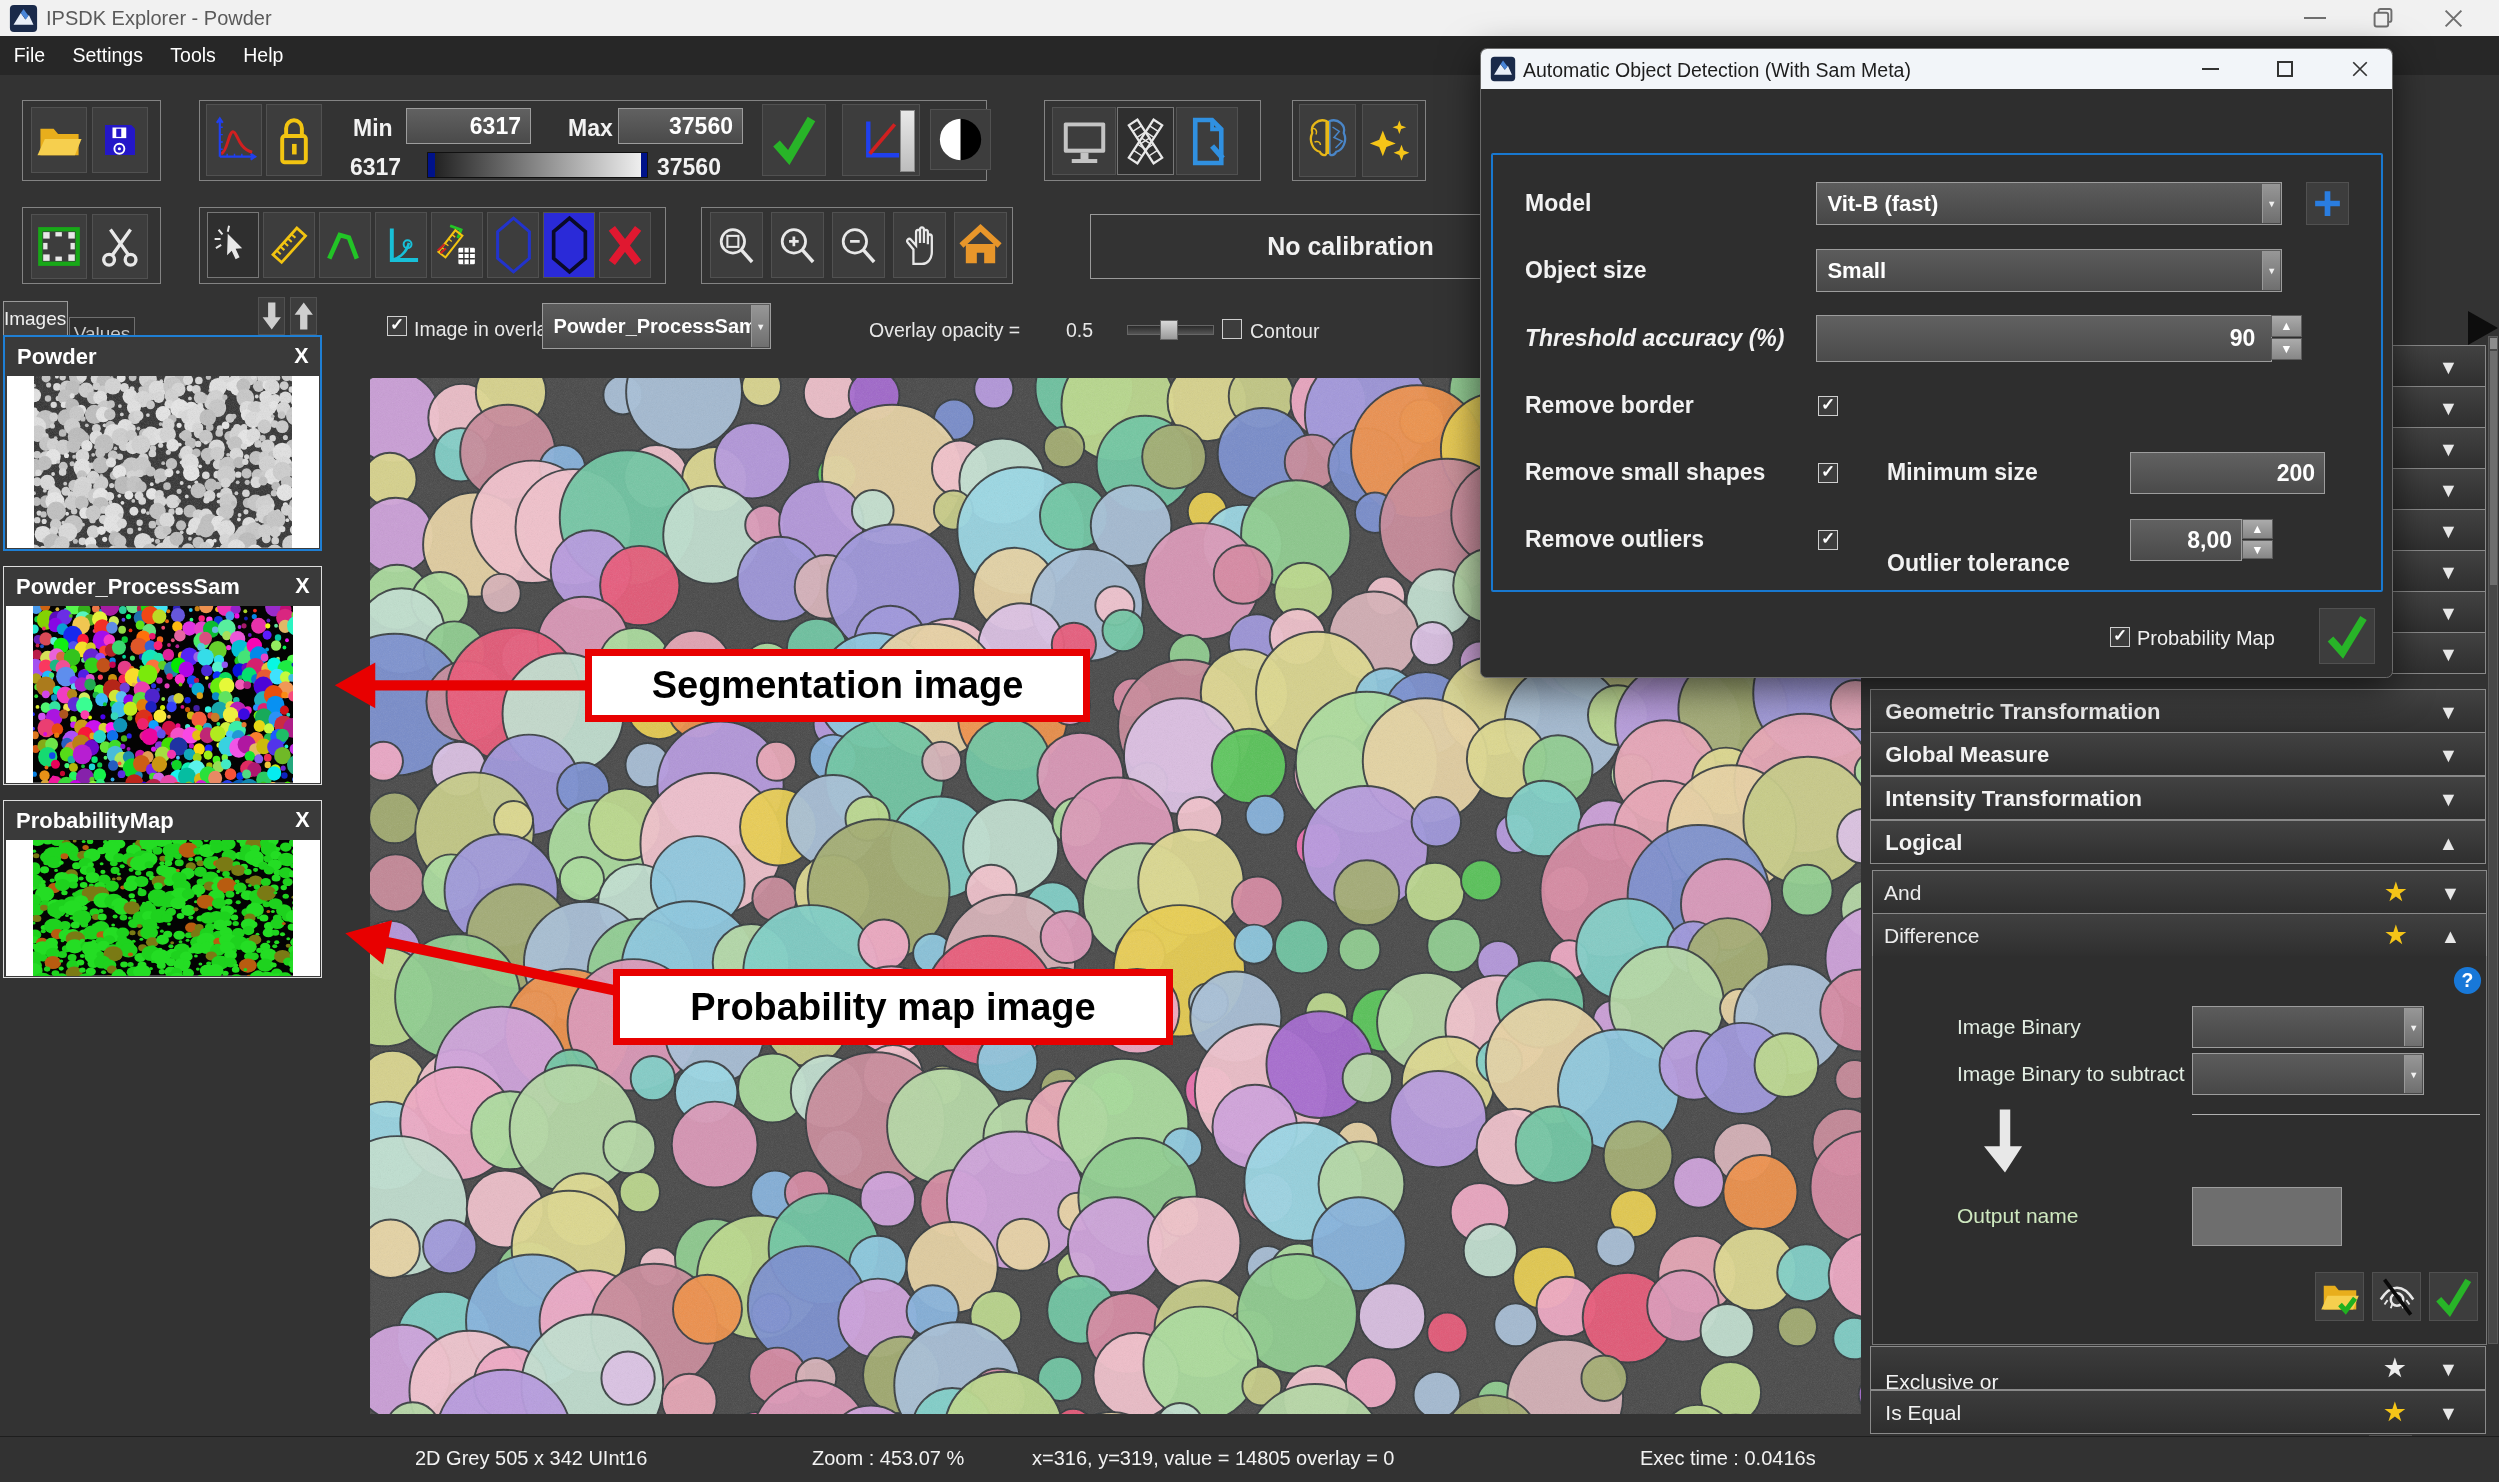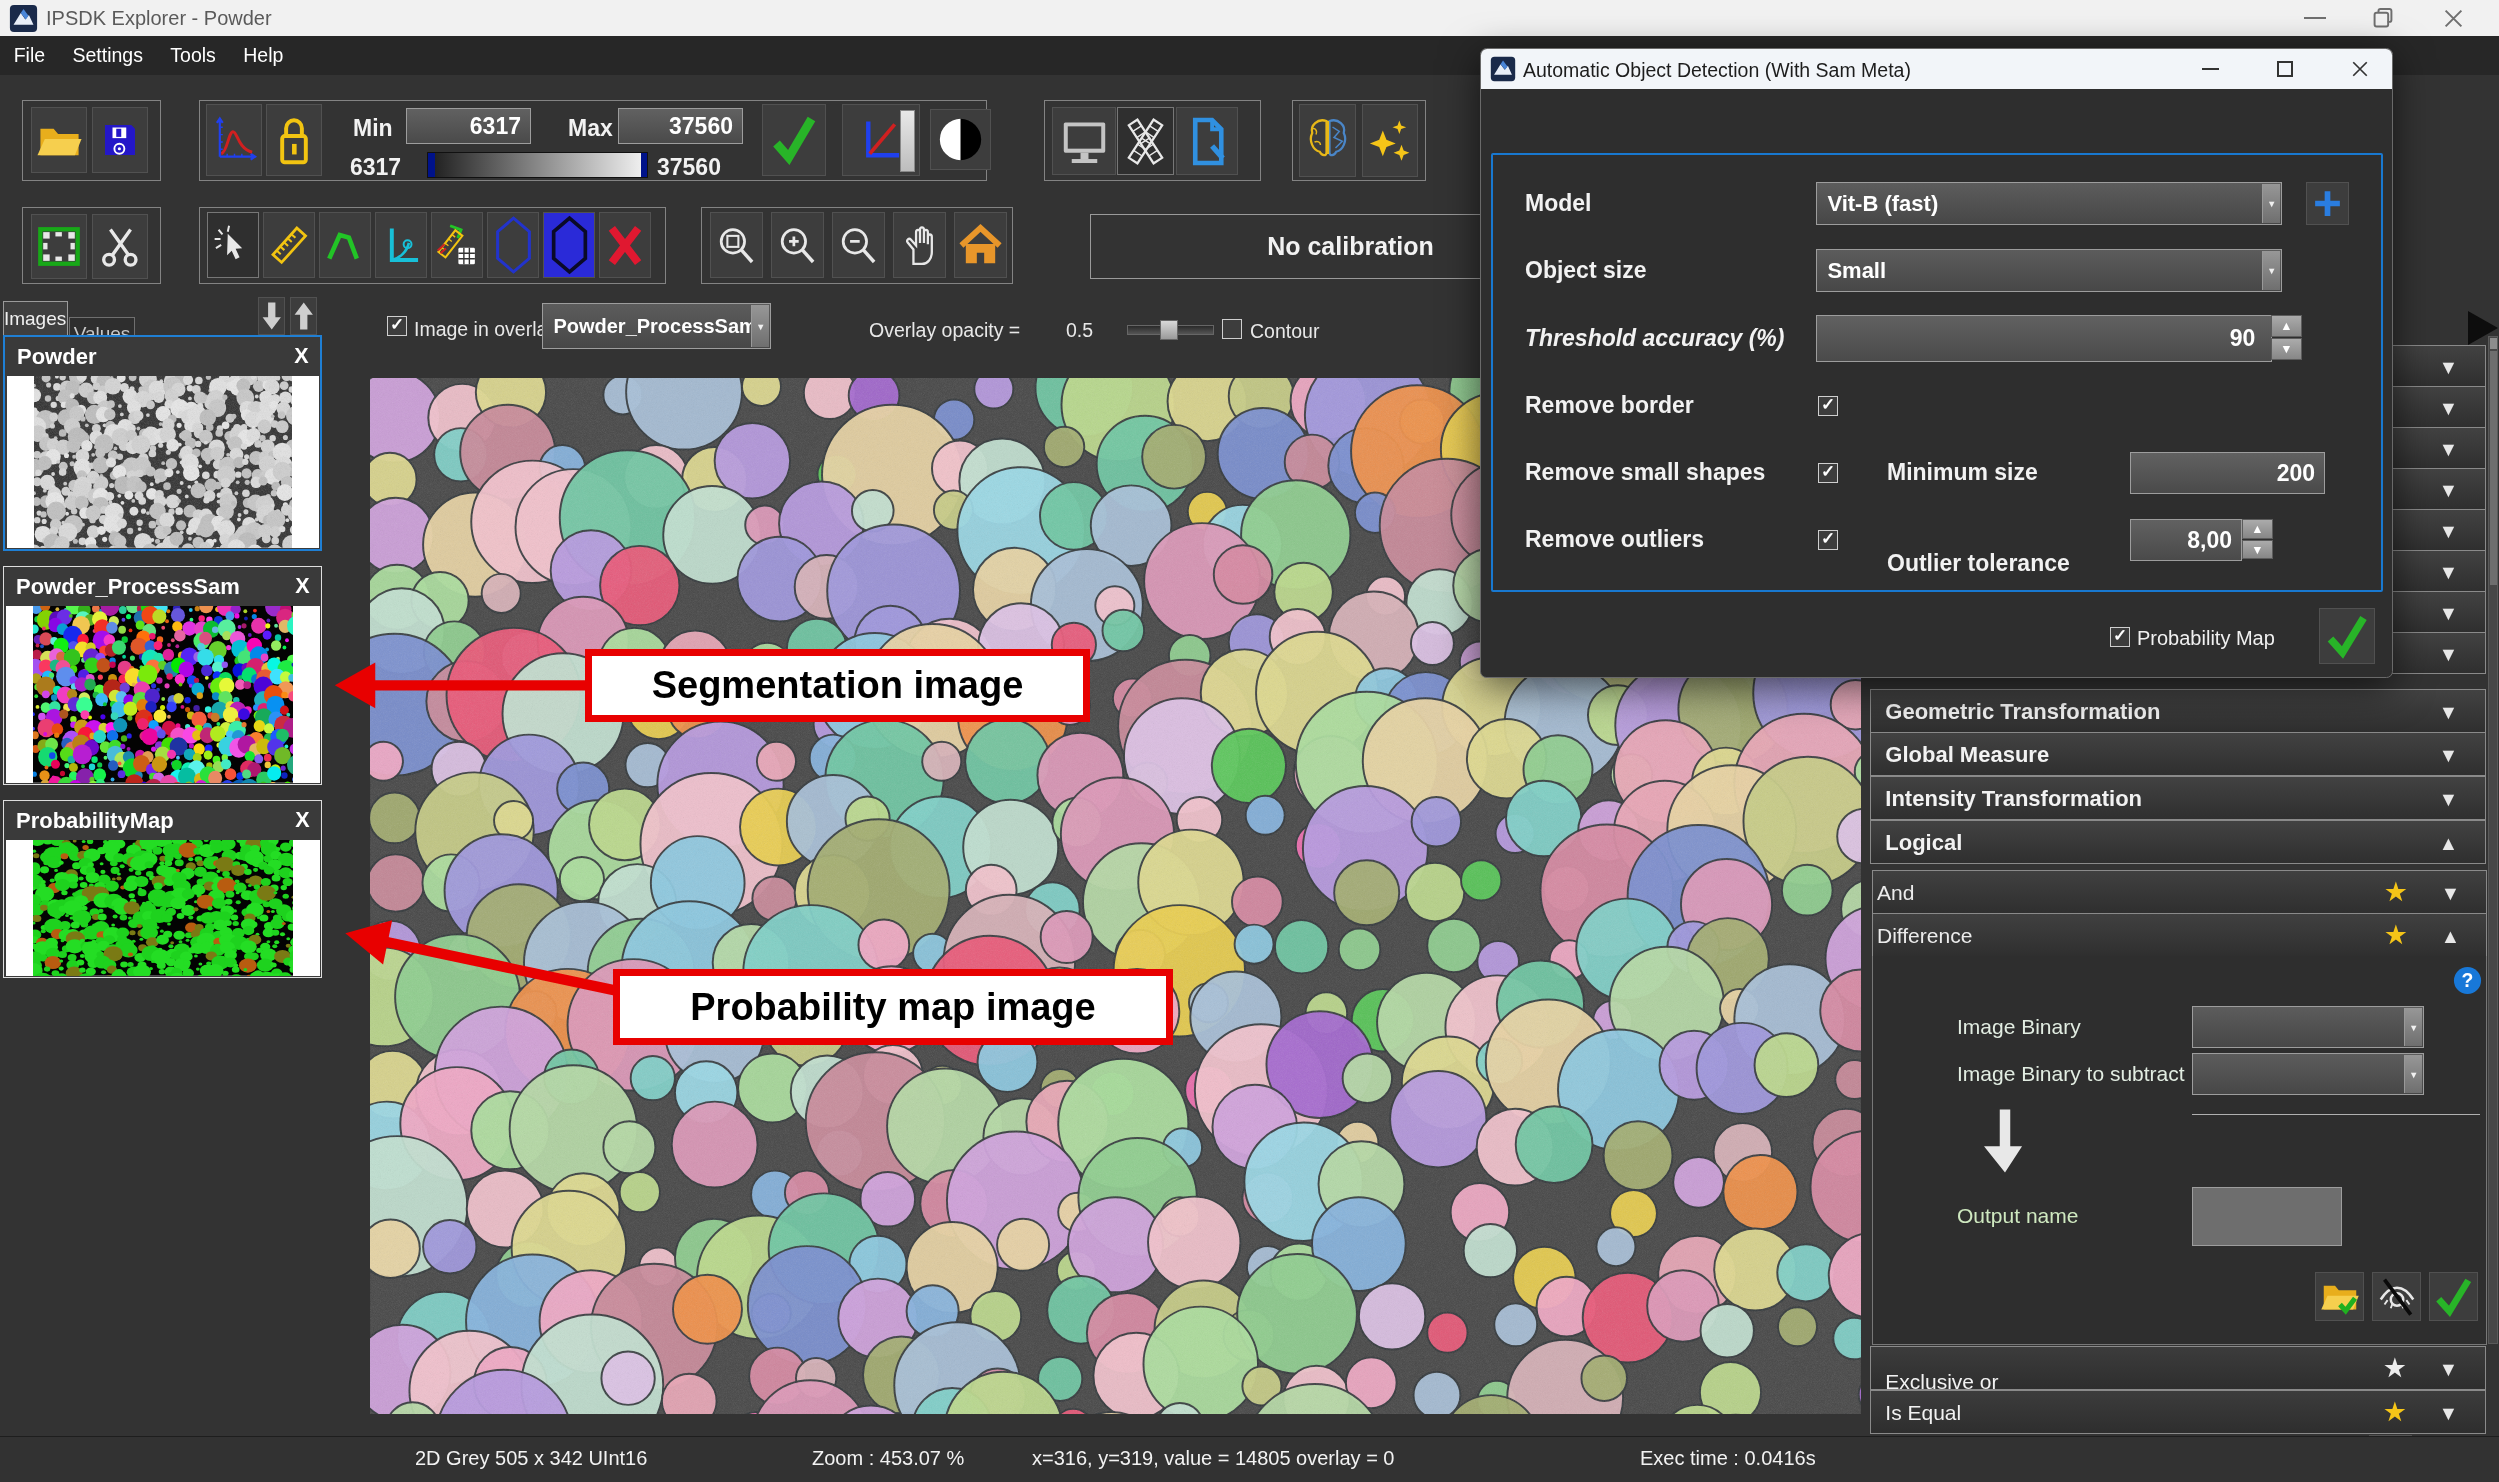--- a/index.html
+++ b/index.html
@@ -34,21 +34,21 @@
   .thpanel.selected{border:2px solid #1f7fd4;}
   .thhead{position:absolute;left:0;right:0;top:0;height:39px;display:flex;align-items:center;justify-content:space-between;padding:0 11.7px;box-sizing:border-box;color:#fff;font-weight:bold;font-size:22px;}
   .thbody{position:absolute;left:1.3px;right:1.3px;bottom:1.3px;top:39px;background:#fff;overflow:hidden;}
   .thimg{position:absolute;left:27px;right:27px;top:0;bottom:0;}
   .thimg svg{width:100%;height:100%;}
   .xclose{color:#fff;font-weight:bold;font-size:21.5px;}
   
   .secrow{position:absolute;left:1870px;width:616px;height:44px;background:linear-gradient(#424242,#2f2f2f);border:0.7px solid #8a8a8a;box-sizing:border-box;}
   .secrow .t{position:absolute;left:14.3px;top:9px;color:#f2f2f2;font-weight:bold;font-size:22px;white-space:nowrap;}
   .subrow{position:absolute;left:1872px;width:615px;height:44px;background:linear-gradient(#404040,#2f2f2f);border:0.7px solid #8a8a8a;box-sizing:border-box;}
-  .subrow .t{position:absolute;left:4px;top:9.8px;color:#ececec;font-size:21px;white-space:nowrap;}
+  .subrow .t{position:absolute;left:11px;top:9.8px;color:#ececec;font-size:21px;white-space:nowrap;}
   .tri{position:absolute;color:#e8e8e8;font-size:19.5px;}
   .star{position:absolute;font-size:27px;line-height:27px;}
   .palegreen{color:#cfe9c0;}
   .paleblue{color:#e2ede2;}
   
   .annot{position:absolute;background:#fff;border:7.8px solid #e80000;box-sizing:border-box;display:flex;align-items:center;justify-content:center;color:#000;font-weight:bold;font-size:38px;white-space:nowrap;z-index:22;}
   
   #dialog{position:absolute;left:1480px;top:48px;width:913px;height:630px;z-index:50;background:#2e2e2e;border:0.7px solid #6a6a6a;border-radius:6.5px;box-shadow:0 9px 39px rgba(0,0,0,.6);box-sizing:border-box;}
   .dlg-title{position:absolute;left:0;top:0;right:0;height:40px;background:#f2f5f9;border-radius:5.9px 5.9px 0 0;}
   .dlg-title-text{position:absolute;left:42px;top:9.8px;font-size:19.5px;color:#1d1d1d;white-space:nowrap;}

